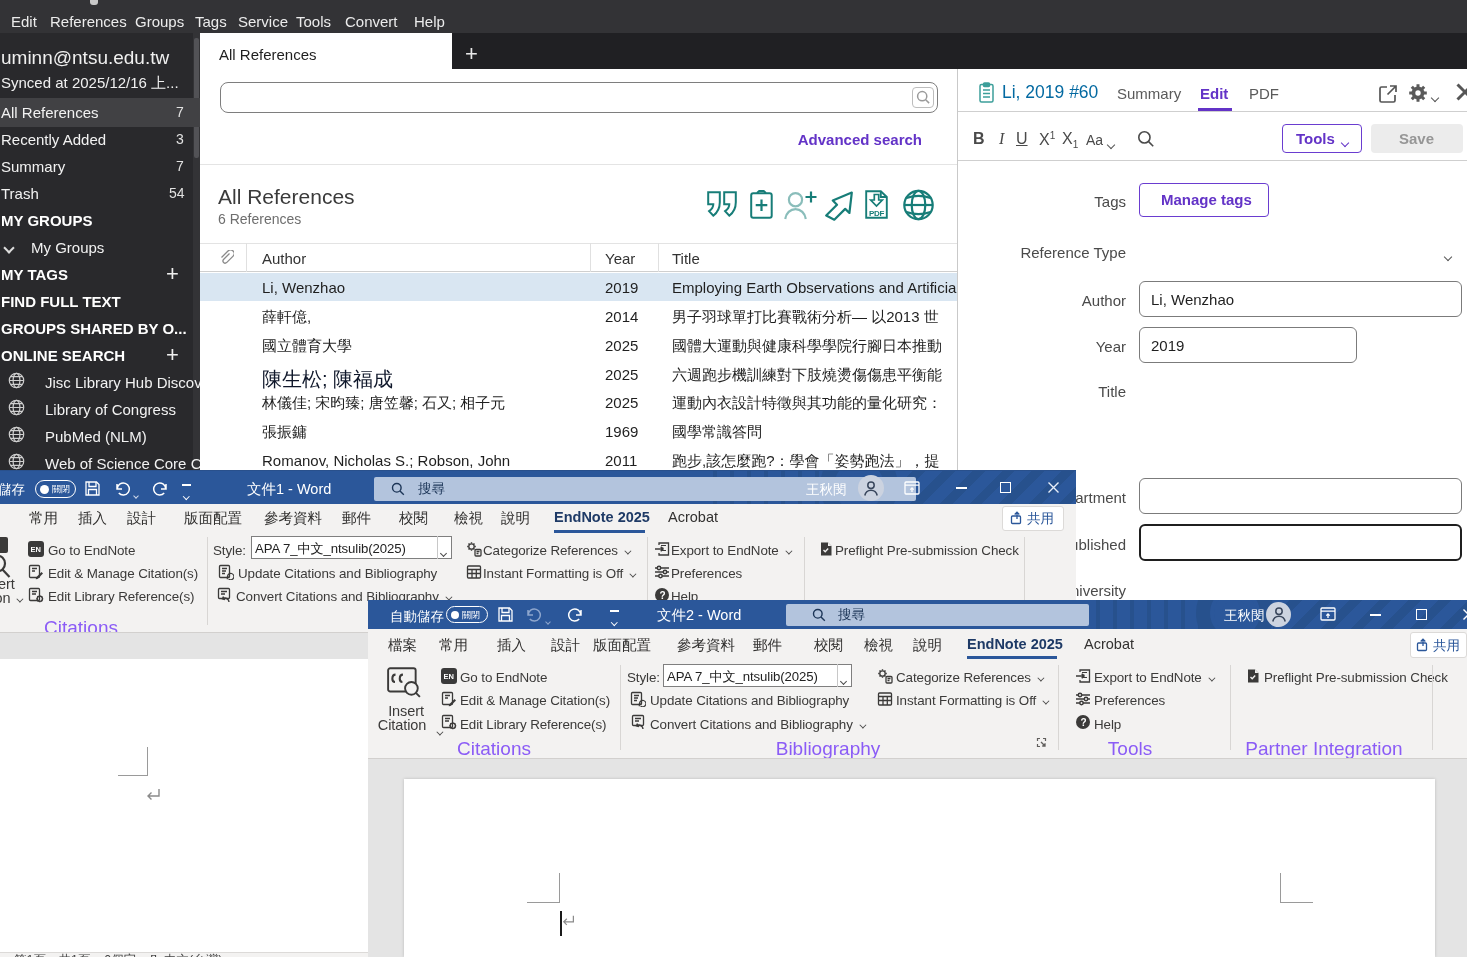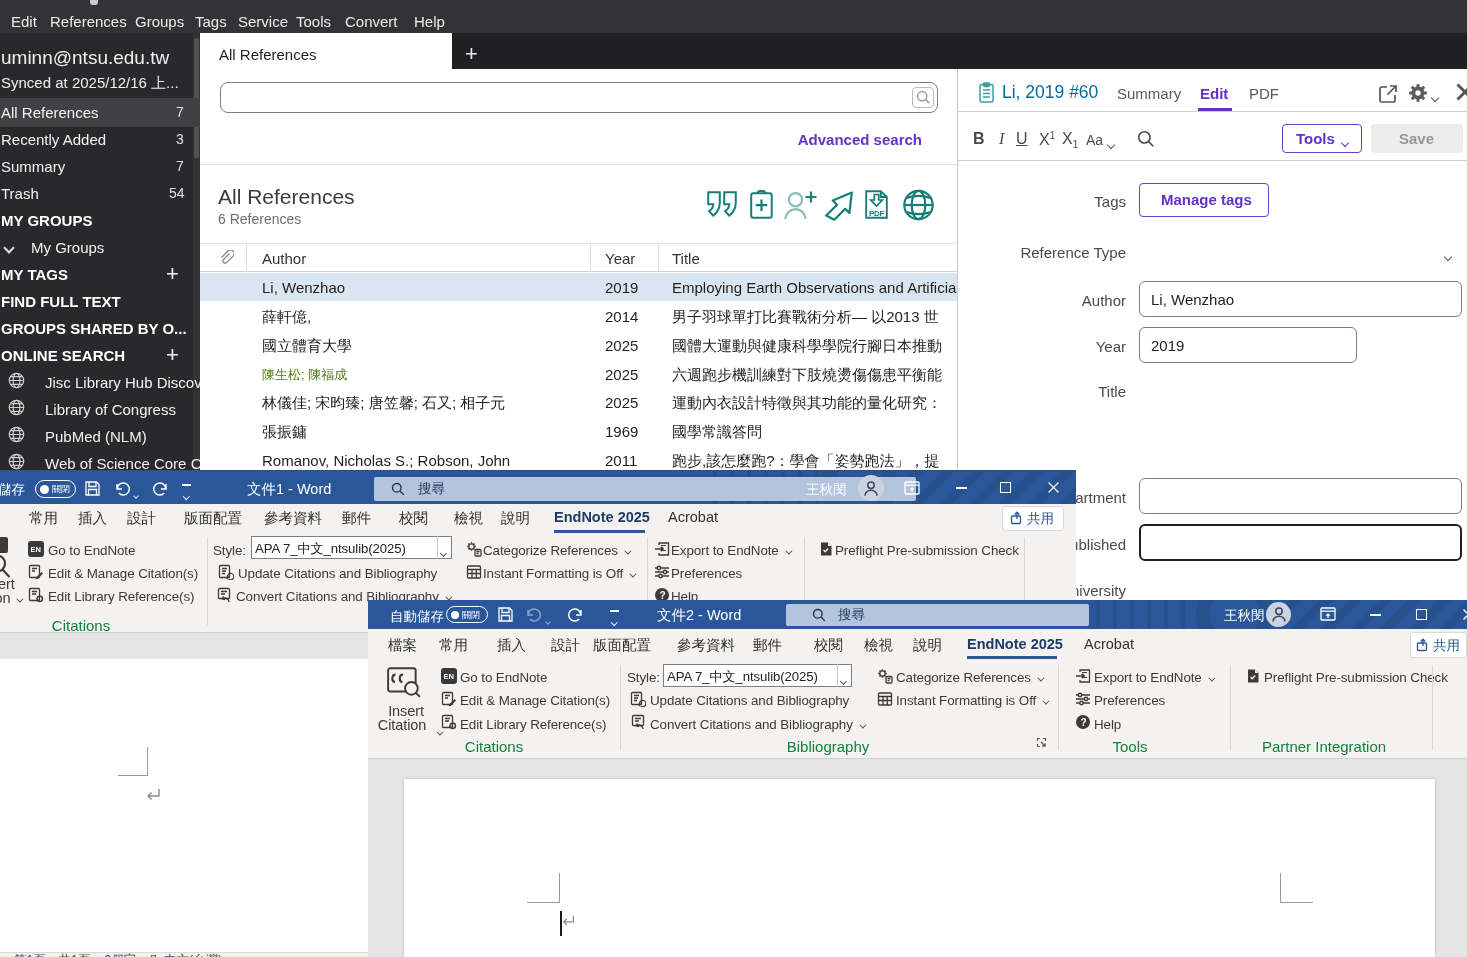--- a/index.html
+++ b/index.html
@@ -2,21 +2,21 @@
 <html><head><meta charset="utf-8"><style>
 *{margin:0;padding:0;box-sizing:border-box}
 html,body{width:1467px;height:957px;overflow:hidden}
 body{font-family:"Liberation Sans",sans-serif;position:relative;background:#fff;-webkit-font-smoothing:antialiased}
 .a{position:absolute}
 .cv{display:inline-block;width:6px;height:6px;border-right:1.5px solid #4a4a4a;border-bottom:1.5px solid #4a4a4a;transform:rotate(45deg);vertical-align:middle}
 .lbl{font-size:15px;color:#4a4a4a;text-align:right}
 .inp{position:absolute;background:#fff;border:1px solid #7b7b7b;border-radius:6px;font-size:15px;color:#1f1f1f;padding:9px 0 0 11px}
 .rtx{position:absolute;font-size:13.4px;letter-spacing:-.1px;color:#3b3a39;white-space:nowrap}
 .rcv{display:inline-block;width:5px;height:5px;border-right:1.4px solid #4a4a4a;border-bottom:1.4px solid #4a4a4a;transform:rotate(45deg) translateY(-2px);margin-left:6px}
-.gl{position:absolute;font-size:15px;color:#15803d;text-align:center;white-space:nowrap}
+.gl{position:absolute;font-size:19px;color:#8b5cf6;text-align:center;white-space:nowrap}
 .tab{position:absolute;font-size:14.5px;color:#323130;white-space:nowrap;text-align:right}
 .wt{position:absolute;font-size:13.5px;color:#fff;white-space:nowrap}
 .sep{position:absolute;width:1px;background:#d8d6d4}
 </style></head>
 <body>
 
 <div class="a" style="left:0;top:0;width:1467px;height:33px;background:#333336"></div>
 <div class="a" style="left:90px;top:0;width:8px;height:5px;background:#c9c9c9;border-radius:0 0 3px 3px"></div>
 <div class="a" style="left:0;top:13px;width:1467px;height:20px;font-size:15px;color:#ececec">
 <span class="a" style="left:11px">Edit</span>
@@ -155,21 +155,21 @@
 <div class="a" style="left:0;top:203.6px;width:757px;height:28.8px;background:#d9e6f2"></div>
 <div class="a" style="left:62px;top:210.1px;font-size:15px;color:#1f1f1f;white-space:nowrap">Li, Wenzhao</div>
 <div class="a" style="left:405px;top:210.1px;font-size:15px;color:#1f1f1f">2019</div>
 <div class="a" style="left:472px;top:210.1px;font-size:15px;color:#1f1f1f;white-space:nowrap">Employing Earth Observations and Artificial Inte</div>
 <div class="a" style="left:62px;top:238.9px;font-size:15px;color:#1f1f1f;white-space:nowrap">薛軒億,</div>
 <div class="a" style="left:405px;top:238.9px;font-size:15px;color:#1f1f1f">2014</div>
 <div class="a" style="left:472px;top:238.9px;font-size:15px;color:#1f1f1f;white-space:nowrap">男子羽球單打比賽戰術分析— 以2013 世</div>
 <div class="a" style="left:62px;top:267.7px;font-size:15px;color:#1f1f1f;white-space:nowrap">國立體育大學</div>
 <div class="a" style="left:405px;top:267.7px;font-size:15px;color:#1f1f1f">2025</div>
 <div class="a" style="left:472px;top:267.7px;font-size:15px;color:#1f1f1f;white-space:nowrap">國體大運動與健康科學學院行腳日本推動</div>
-<div class="a" style="left:62px;top:296.5px;font-size:13px;color:#4d7c0f;white-space:nowrap">陳生松; 陳福成</div>
+<div class="a" style="left:62px;top:296.5px;font-size:20px;color:#0f172a;white-space:nowrap">陳生松; 陳福成</div>
 <div class="a" style="left:405px;top:296.5px;font-size:15px;color:#1f1f1f">2025</div>
 <div class="a" style="left:472px;top:296.5px;font-size:15px;color:#1f1f1f;white-space:nowrap">六週跑步機訓練對下肢燒燙傷傷患平衡能</div>
 <div class="a" style="left:62px;top:325.3px;font-size:15px;color:#1f1f1f;white-space:nowrap">林儀佳; 宋昀臻; 唐笠馨; 石又; 相子元</div>
 <div class="a" style="left:405px;top:325.3px;font-size:15px;color:#1f1f1f">2025</div>
 <div class="a" style="left:472px;top:325.3px;font-size:15px;color:#1f1f1f;white-space:nowrap">運動內衣設計特徵與其功能的量化研究：</div>
 <div class="a" style="left:62px;top:354.1px;font-size:15px;color:#1f1f1f;white-space:nowrap">張振鏞</div>
 <div class="a" style="left:405px;top:354.1px;font-size:15px;color:#1f1f1f">1969</div>
 <div class="a" style="left:472px;top:354.1px;font-size:15px;color:#1f1f1f;white-space:nowrap">國學常識答問</div>
 <div class="a" style="left:62px;top:382.9px;font-size:15px;color:#1f1f1f;white-space:nowrap">Romanov, Nicholas S.; Robson, John</div>
 <div class="a" style="left:405px;top:382.9px;font-size:15px;color:#1f1f1f">2011</div>

